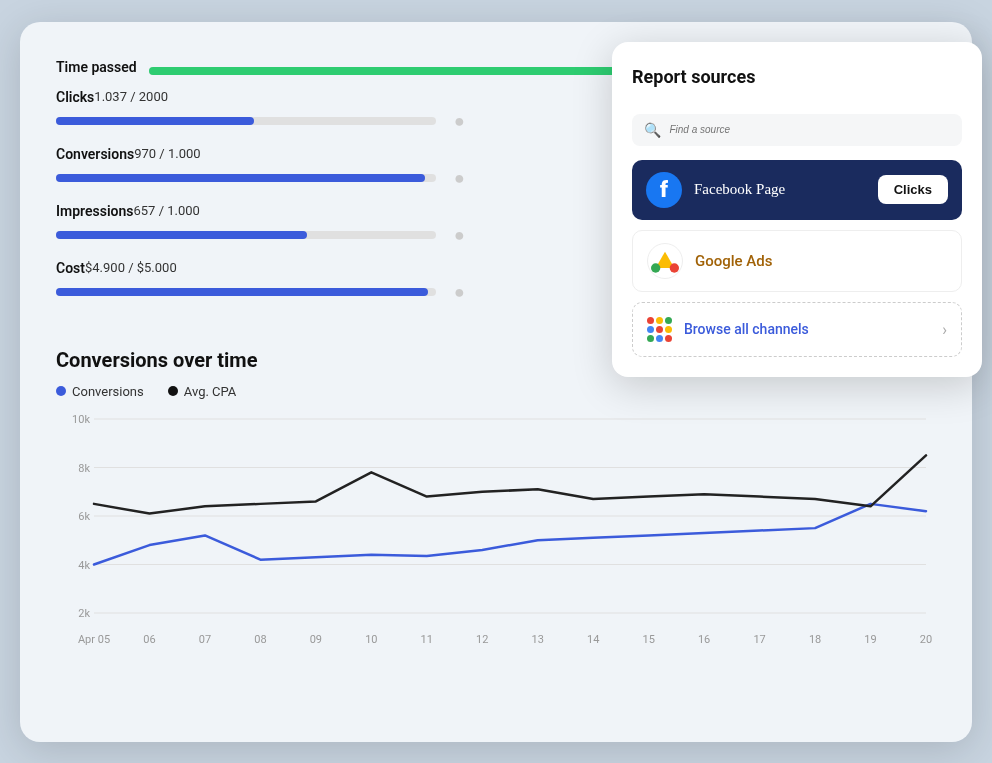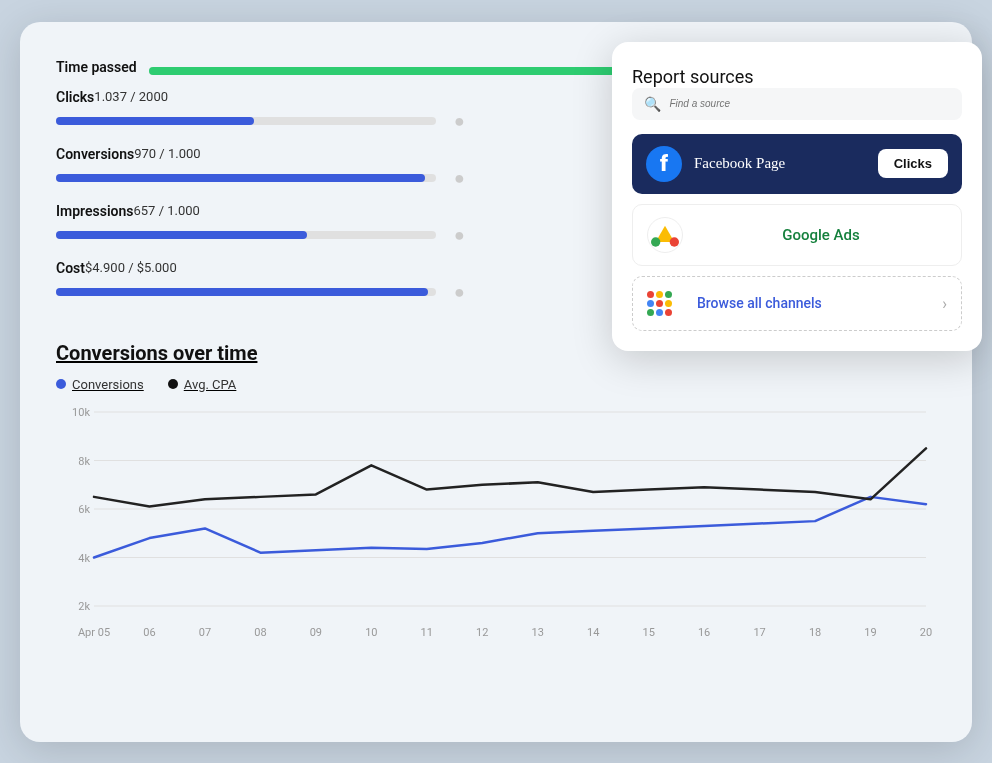--- a/index.html
+++ b/index.html
@@ -137,23 +137,23 @@
       right: -10px;
       width: 370px;
       background: #fff;
       border-radius: 16px;
       box-shadow: 0 8px 40px rgba(0,0,0,0.18);
       padding: 24px 20px 20px 20px;
       z-index: 10;
     }
     .rs-title {
       font-size: 18px;
-      font-weight: 400;
-      color: #111;
-      margin-bottom: 1px;
+      font-weight: 700;
+      color: #111;
+      margin-bottom: 27px;
     }
     .rs-search {
       display: flex;
       align-items: center;
       background: #f5f6f7;
       border-radius: 8px;
       padding: 8px 12px;
       margin-bottom: 14px;
       border: none;
     }
@@ -179,22 +179,21 @@
       margin-bottom: 10px;
       gap: 12px;
     }
     .rs-item.active {
       background: #1a2b5e;
       color: #fff;
     }
     .rs-item.inactive {
       background: #fff;
       border: 1.5px solid #eee;
-      color: #15803d;
-      text-align: center;
+      color: #a16207;
     }
     .rs-item-icon {
       width: 36px;
       height: 36px;
       border-radius: 50%;
       display: flex;
       align-items: center;
       justify-content: center;
       font-size: 20px;
       flex-shrink: 0;
@@ -224,21 +223,21 @@
       font-size: 13px;
       font-weight: 600;
       cursor: pointer;
     }
     .rs-browse {
       display: flex;
       align-items: center;
       padding: 14px 14px;
       border: 1.5px dashed #ccc;
       border-radius: 10px;
-      gap: 25px;
+      gap: 12px;
       cursor: pointer;
     }
     .rs-browse-icon {
       font-size: 22px;
       color: #3b5bdb;
     }
     .rs-browse-text {
       font-size: 14px;
       font-weight: 500;
       color: #3b5bdb;
@@ -257,22 +256,21 @@
       gap: 2px;
     }
     .dot-cell {
       width: 7px;
       height: 7px;
       border-radius: 50%;
     }
 
     
     .chart-section {
-      margin-top: 24px;
-      text-decoration: underline;
+      margin-top: 31px;
     }
     .chart-title {
       font-size: 20px;
       font-weight: 700;
       color: #111;
       margin-bottom: 12px;
     }
     .chart-legend {
       display: flex;
       gap: 24px;

